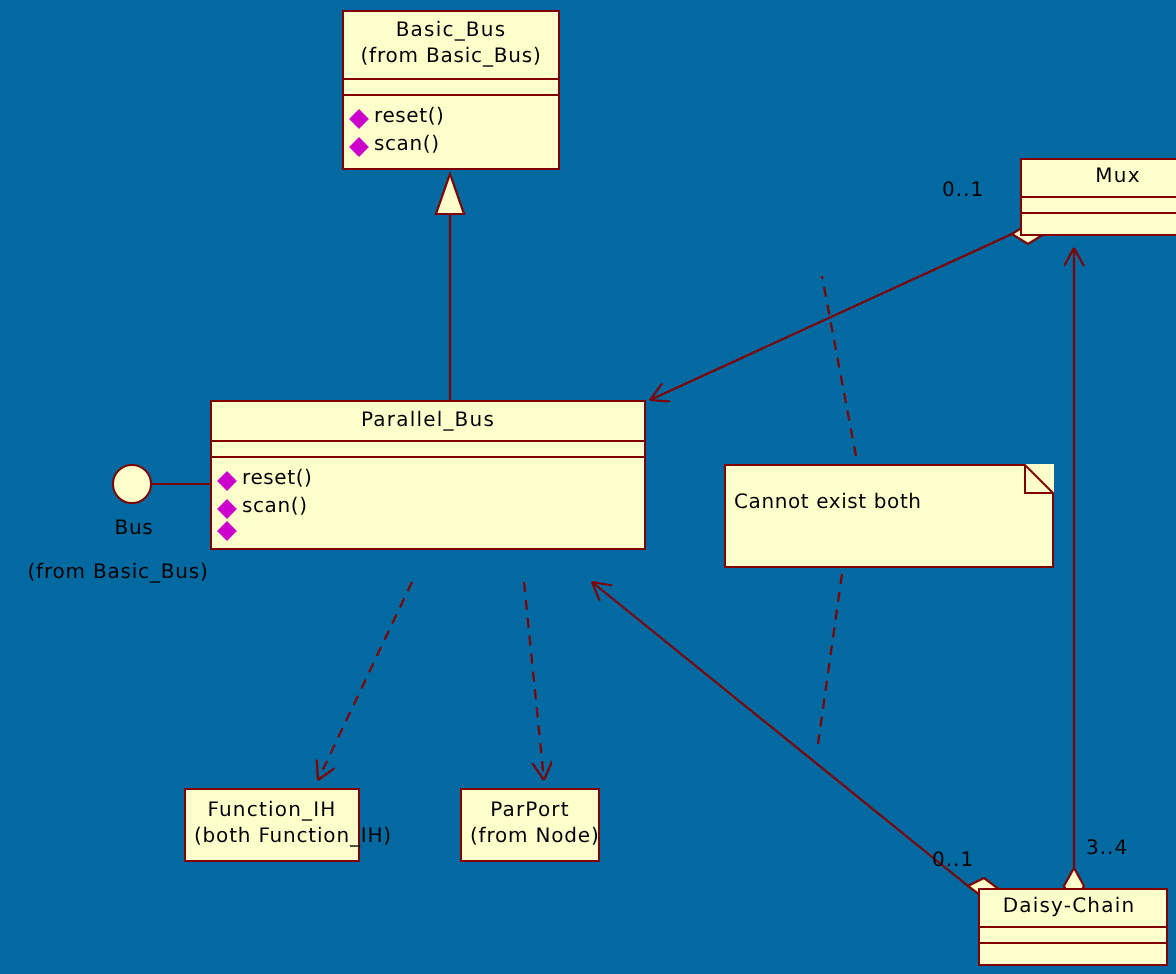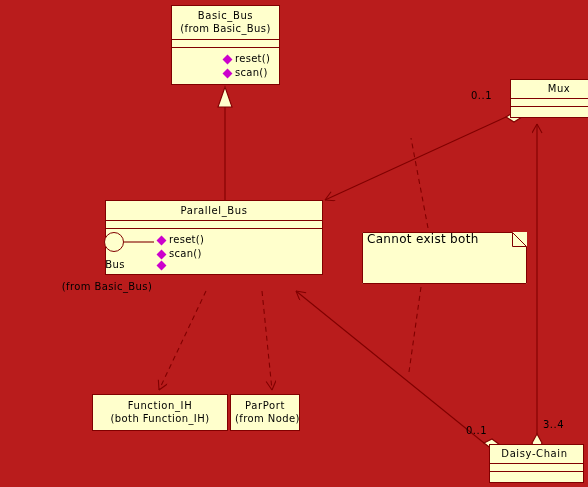--- a/index.html
+++ b/index.html
@@ -8,21 +8,21 @@
     padding: 0;
     background: #ffffff;
   }
   body {
     font-family: "DejaVu Sans", sans-serif;
   }
   #canvas {
     position: relative;
     width: 588px;
     height: 487px;
-    background: #b91c1c;
+    background: #0369a1;
     overflow: hidden;
   }
   svg.edges {
     position: absolute;
     left: 0;
     top: 0;
     width: 588px;
     height: 487px;
     pointer-events: none;
   }
@@ -52,21 +52,20 @@
     color: #000000;
     white-space: nowrap;
     line-height: 13px;
   }
   .uml-attrs {
     height: 8px;
     border-bottom: 1px solid #800000;
   }
   .uml-ops {
     padding: 4px 3px 4px 3px;
-    margin-left: 48px;
   }
   .uml-ops.empty {
     height: 10px;
     padding: 0;
   }
   .op-row {
     display: flex;
     align-items: center;
     gap: 3px;
     line-height: 14px;
@@ -87,32 +86,31 @@
 
   
   .uml-note {
     position: absolute;
     background: #ffffcc;
     z-index: 5;
   }
   .note-text {
     position: absolute;
     left: 5px;
-    top: 0;
-    font-size: 12px;
+    top: 14px;
+    font-size: 10px;
     letter-spacing: 0.3px;
     color: #000000;
     white-space: nowrap;
   }
 
   
   .lollipop {
     position: absolute;
     z-index: 6;
-    margin-left: 48px;
   }
   .lolli-circle {
     position: absolute;
     width: 20px;
     height: 20px;
     border: 1px solid #800000;
     border-radius: 50%;
     background: #ffffcc;
   }
   .lolli-label {
@@ -233,21 +231,21 @@
   </div>
 
   <div class="uml-class" style="left:489px; top:444px; width:95px;">
     <div class="uml-head" style="padding:2px 8px 3px 4px;">
       <div class="uml-name">Daisy-Chain</div>
     </div>
     <div class="uml-attrs"></div>
     <div class="uml-ops empty"></div>
   </div>
 
-  <div class="uml-class" style="left:92px; top:394px; width:136px;">
+  <div class="uml-class" style="left:92px; top:394px; width:88px;">
     <div class="uml-head" style="border-bottom:none; padding:4px 4px 5px 4px;">
       <div class="uml-name">Function_IH</div>
       <div class="uml-from">(both Function_IH)</div>
     </div>
   </div>
 
   <div class="uml-class" style="left:230px; top:394px; width:70px;">
     <div class="uml-head" style="border-bottom:none; padding:4px 4px 5px 4px;">
       <div class="uml-name">ParPort</div>
       <div class="uml-from">(from Node)</div>

